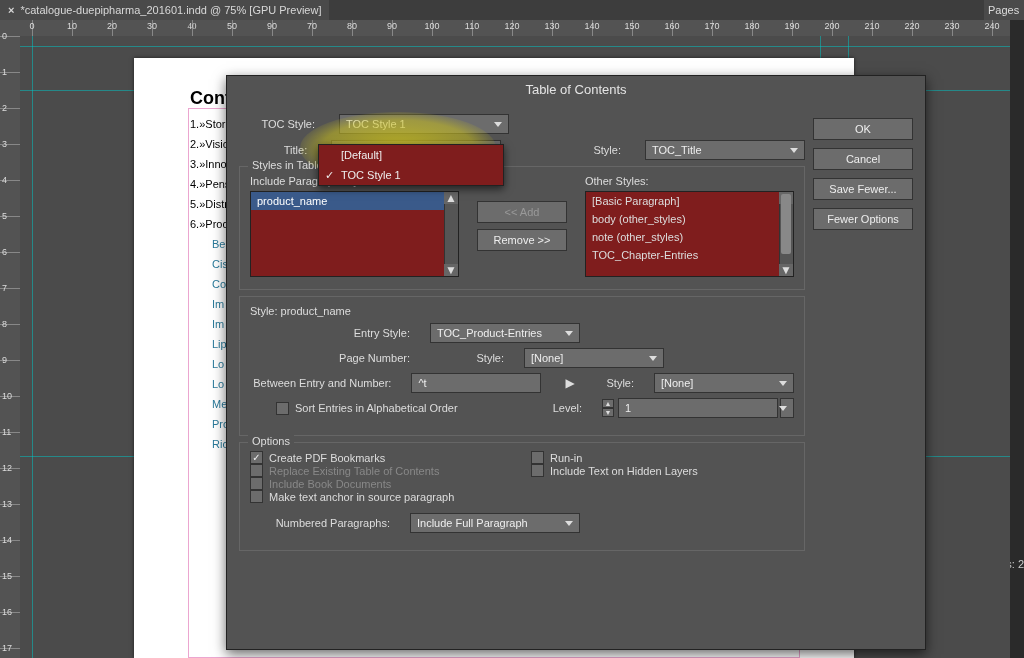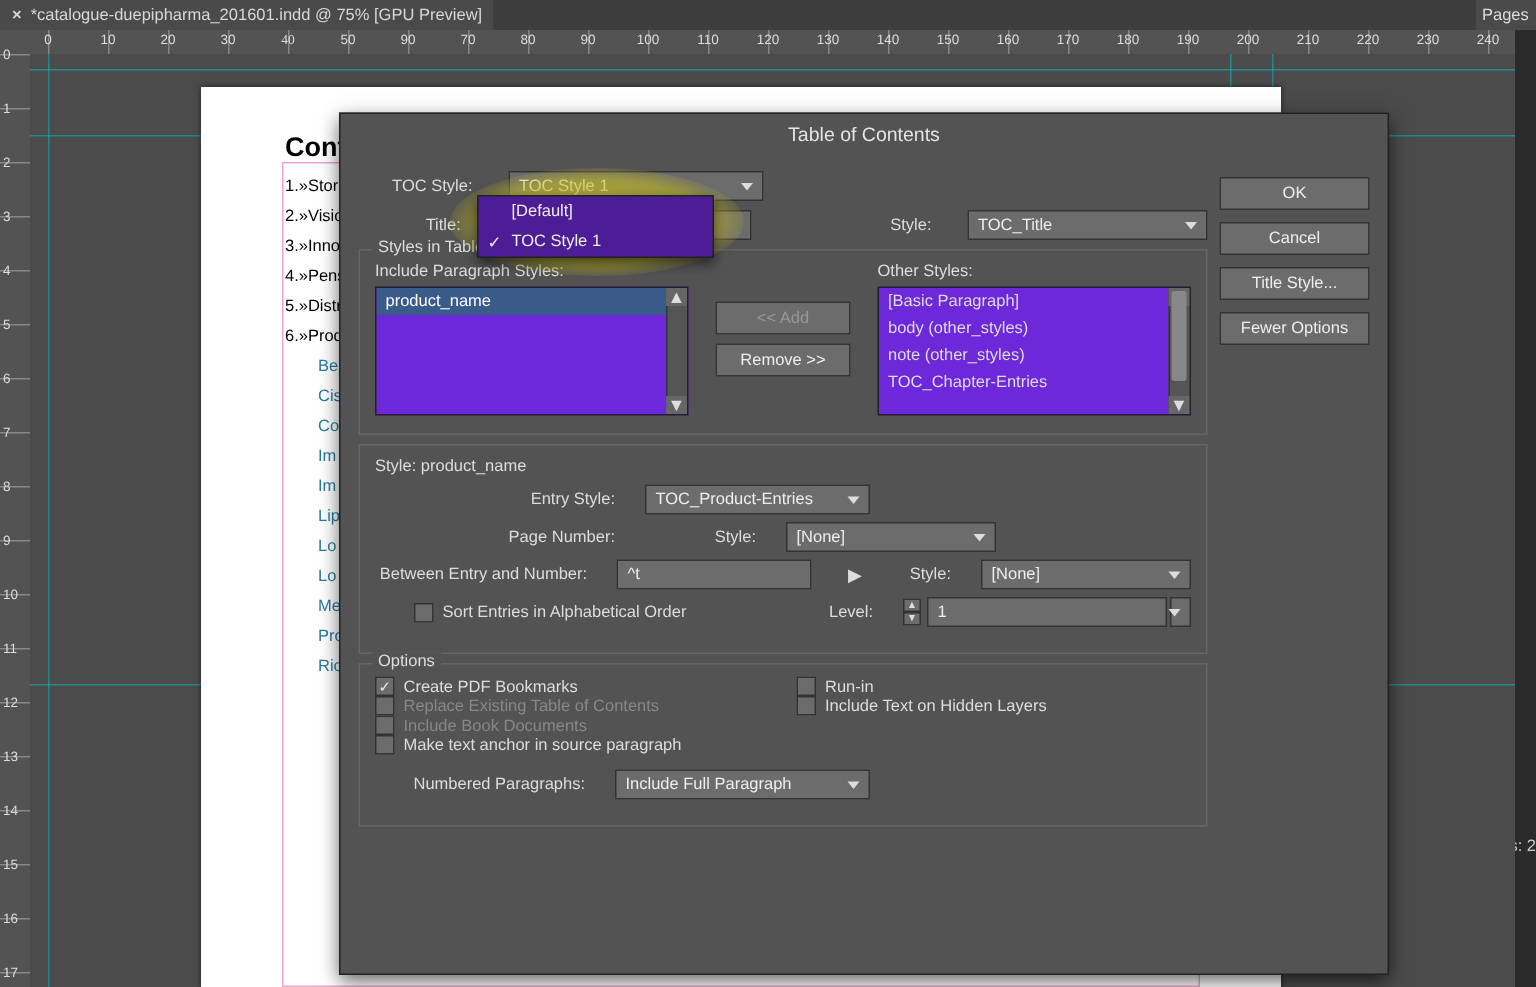--- a/index.html
+++ b/index.html
@@ -48,21 +48,21 @@
   .select .caret { position: absolute; right: 4px; top: 3px; width: 12px; height: 12px; display:flex; align-items:center; justify-content:center; }
   .select .caret::after { content: ""; border-left: 4px solid transparent; border-right: 4px solid transparent; border-top: 5px solid #ddd; }
   .textinput { background: #6c6c6c; border: 1px solid #333; height: 20px; min-width: 160px; padding: 0 6px; font-size: 11px; color: #eee; display:flex; align-items:center; }
 
   .fieldset { border: 1px solid #666; margin-top: 6px; padding: 8px 10px 12px; position: relative; }
   .fieldset-legend { position: absolute; top: -8px; left: 8px; background: #535353; padding: 0 4px; font-size: 11px; color: #ddd; }
 
   .two-col { display: flex; gap: 18px; }
   .col { flex: 1; }
   .col-label { font-size: 11px; margin-bottom: 4px; color: #ddd; }
-  .listbox { background: #6d28d9; border: 1px solid #222; height: 86px; overflow: hidden; position: relative; }
+  .listbox { background: #7f1d1d; border: 1px solid #222; height: 86px; overflow: hidden; position: relative; }
   .listbox .item { padding: 3px 6px; font-size: 11px; color: #ddd; }
   .listbox .item.sel { background: #3a5a8a; color: #fff; }
   .listbox .scrollbar { position: absolute; right: 0; top: 0; width: 14px; height: 100%; background: #555; border-left: 1px solid #333; }
   .listbox .scrollthumb { position: absolute; right: 2px; top: 2px; width: 10px; height: 60px; background: #888; border-radius: 2px; }
   .listbox .scrollarrow { position: absolute; right: 0; width: 14px; height: 12px; background: #666; display:flex; align-items:center; justify-content:center; }
   .listbox .scrollarrow.up { top: 0; }
   .listbox .scrollarrow.dn { bottom: 0; }
   .midbtns { display:flex; flex-direction:column; gap:6px; justify-content:center; }
   .midbtn { width: 90px; }
   .midbtn.disabled { color: #999; }
@@ -77,21 +77,21 @@
 
   .stepper { display:flex; align-items:center; gap:2px; }
   .stepper .arrows { display:flex; flex-direction:column; margin-right:2px; }
   .stepper .arrow { width:12px; height:9px; background:#6c6c6c; border:1px solid #333; display:flex; align-items:center; justify-content:center; font-size:7px; color:#ddd; }
   .stepper .val { width:28px; }
 
   
   .highlight { position: absolute; left: 300px; top: 112px; width: 196px; height: 72px; background: radial-gradient(ellipse at center, rgba(200,190,30,.85) 0%, rgba(200,190,30,.55) 55%, rgba(200,190,30,0) 75%); border-radius: 50%; pointer-events: none; z-index: 50; }
 
   
-  .popup { position: absolute; left: 318px; top: 130px; width: 158px; background: #4c1d95; border: 1px solid #222; z-index: 60; box-shadow: 0 3px 8px rgba(0,0,0,.6); }
+  .popup { position: absolute; left: 318px; top: 144px; width: 186px; background: #7f1d1d; border: 1px solid #222; z-index: 60; box-shadow: 0 3px 8px rgba(0,0,0,.6); }
   .popup .pitem { padding: 4px 8px 4px 22px; font-size: 11px; color: #eee; position: relative; }
   .popup .pitem.checked::before { content: "✓"; position: absolute; left: 6px; color:#eee; }
   .pages-tab { position:absolute; right:0; top:0; width:40px; height:20px; background:#4a4a4a; color:#ddd; font-size:11px; display:flex; align-items:center; padding-left:4px; }
   .pages-footer { position:absolute; right:0; bottom: 88px; color:#ccc; font-size:11px; }
 </style>
 </head>
 <body>
 <div class="app">
 
 <div class="tabbar">
@@ -233,21 +233,21 @@
         <div class="toc-sub">Rio</div>
       </div>
 </div>
 
 <div class="dialog">
   <div class="dialog-title">Table of Contents</div>
 
   <div class="right-buttons">
     <div class="btn">OK</div>
     <div class="btn">Cancel</div>
-    <div class="btn">Title Style...</div>
+    <div class="btn">Save Fewer...</div>
     <div class="btn">Fewer Options</div>
   </div>
 
   <div class="dialog-body">
 
     <div class="row">
       <div class="lbl">TOC Style:</div>
       <div class="select" style="min-width:170px">
         <span>TOC Style 1</span>
         <span class="caret"></span>

